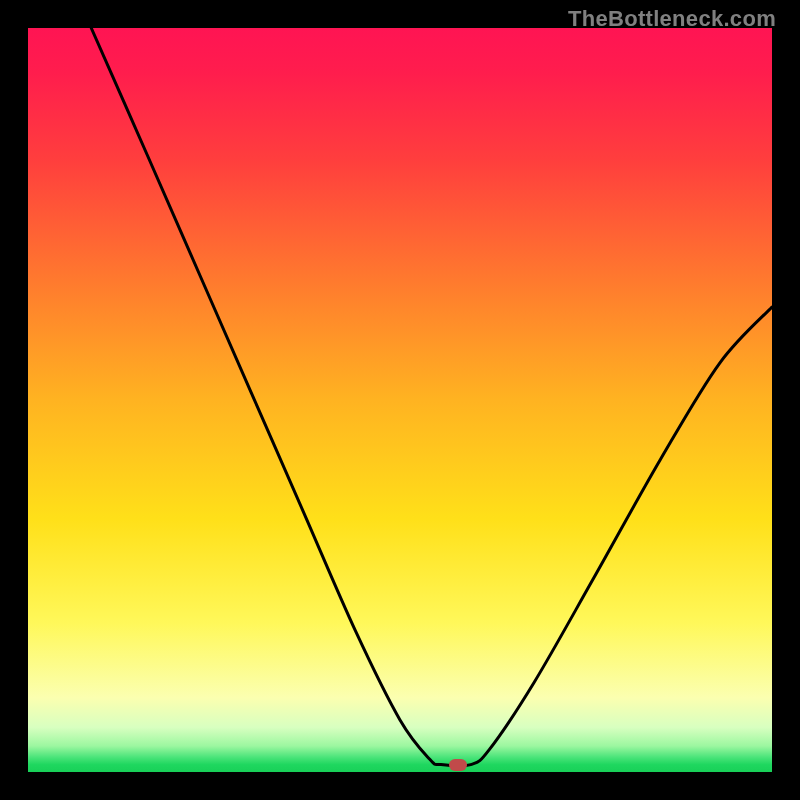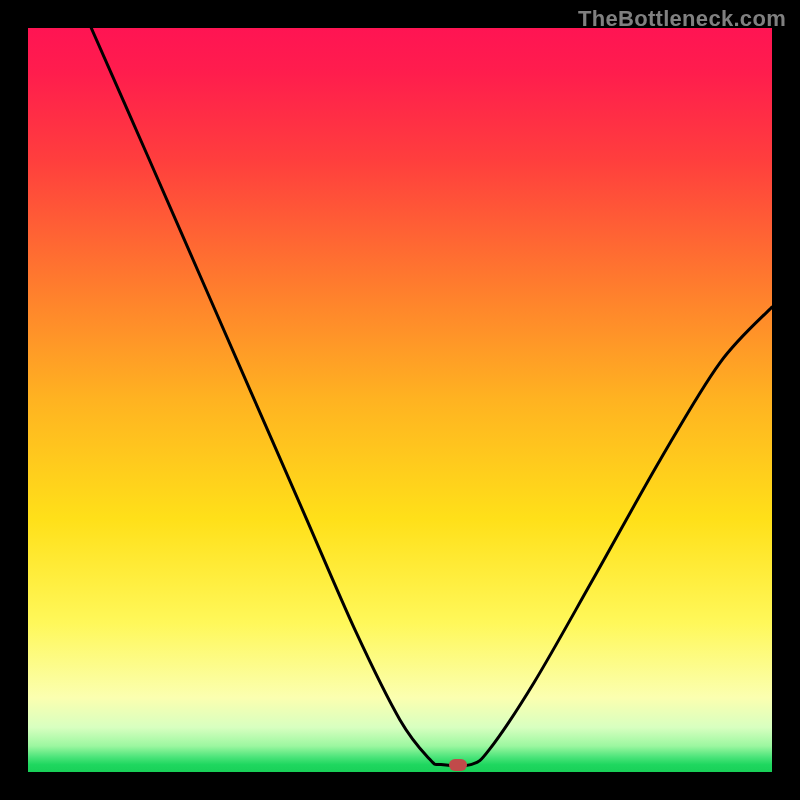--- a/index.html
+++ b/index.html
@@ -15,21 +15,21 @@
     position: absolute;
     left: 0;
     top: 0;
     width: 800px;
     height: 800px;
     background: #000;
   }
   .watermark {
     position: absolute;
     top: 6px;
-    right: 14px;
+    right: 24px;
     color: #808080;
     font-size: 22px;
     font-weight: 600;
     letter-spacing: 0.3px;
     z-index: 30;
   }
   .plot-area {
     position: absolute;
     left: 28px;
     top: 28px;

